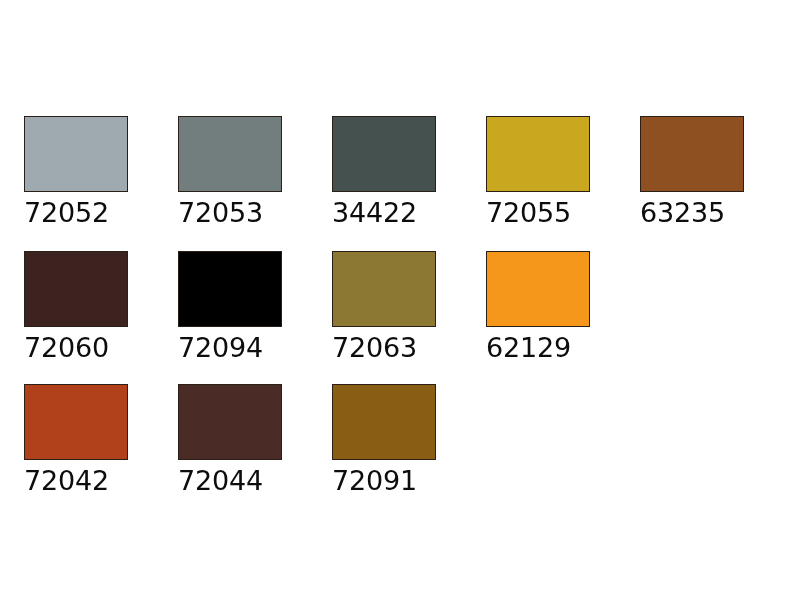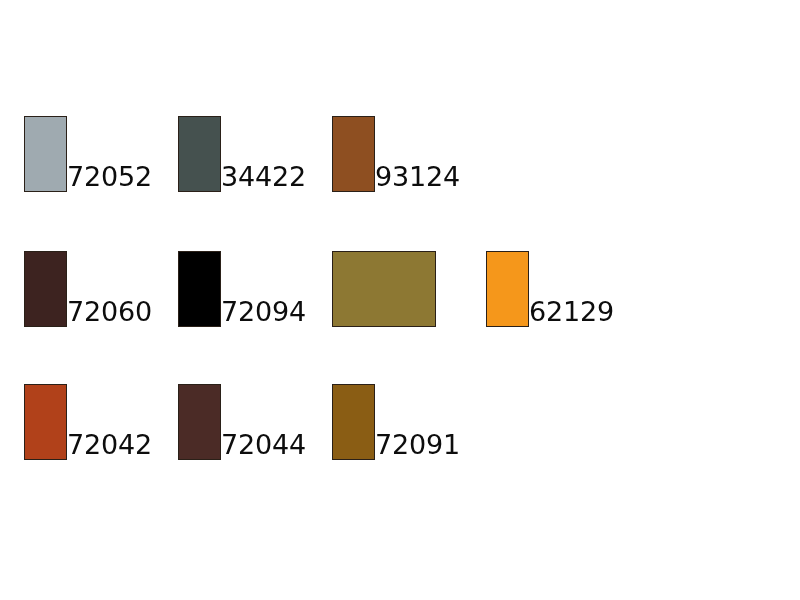--- a/index.html
+++ b/index.html
@@ -29,22 +29,22 @@
     align-items: flex-start;
   }
   #row-0 { top: 116px; }
   #row-1 { top: 251px; }
   #row-2 { top: 384px; }
 
   .swatch-cell {
     width: 128px;
     margin-right: 26px;
     display: flex;
-    flex-direction: row;
-    align-items: flex-end;
+    flex-direction: column;
+    align-items: flex-start;
   }
   .swatch-chip {
     width: 102px;
     height: 74px;
     border: 1px solid #2a2018;
     box-sizing: content-box;
     display: block;
   }
   .swatch-label {
     font-size: 27px;
@@ -59,39 +59,48 @@
 </head>
 <body>
 
 <div id="swatch-chart">
     <div class="swatch-row" id="row-0">
       <div class="swatch-cell">
         <div class="swatch-chip" title="#9FAAB0" style="background: rgb(159, 170, 176);"></div>
         <div class="swatch-label">72052</div>
       </div>
       <div class="swatch-cell">
+        <div class="swatch-chip" title="#727E7E" style="background: rgb(114, 126, 126);"></div>
+        <div class="swatch-label">72053</div>
+      </div>
+      <div class="swatch-cell">
         <div class="swatch-chip" title="#45514F" style="background: rgb(69, 81, 79);"></div>
         <div class="swatch-label">34422</div>
       </div>
       <div class="swatch-cell">
+        <div class="swatch-chip" title="#C9A71E" style="background: rgb(201, 167, 30);"></div>
+        <div class="swatch-label">72055</div>
+      </div>
+      <div class="swatch-cell">
         <div class="swatch-chip" title="#8E4F21" style="background: rgb(142, 79, 33);"></div>
-        <div class="swatch-label">93124</div>
+        <div class="swatch-label">63235</div>
       </div>
     </div>
     <div class="swatch-row" id="row-1">
       <div class="swatch-cell">
         <div class="swatch-chip" title="#3D2320" style="background: rgb(61, 35, 32);"></div>
         <div class="swatch-label">72060</div>
       </div>
       <div class="swatch-cell">
         <div class="swatch-chip" title="#000000" style="background: rgb(0, 0, 0);"></div>
         <div class="swatch-label">72094</div>
       </div>
       <div class="swatch-cell">
         <div class="swatch-chip" title="#8D7833" style="background: rgb(141, 120, 51);"></div>
+        <div class="swatch-label">72063</div>
       </div>
       <div class="swatch-cell">
         <div class="swatch-chip" title="#F5971B" style="background: rgb(245, 151, 27);"></div>
         <div class="swatch-label">62129</div>
       </div>
     </div>
     <div class="swatch-row" id="row-2">
       <div class="swatch-cell">
         <div class="swatch-chip" title="#B1411A" style="background: rgb(177, 65, 26);"></div>
         <div class="swatch-label">72042</div>

